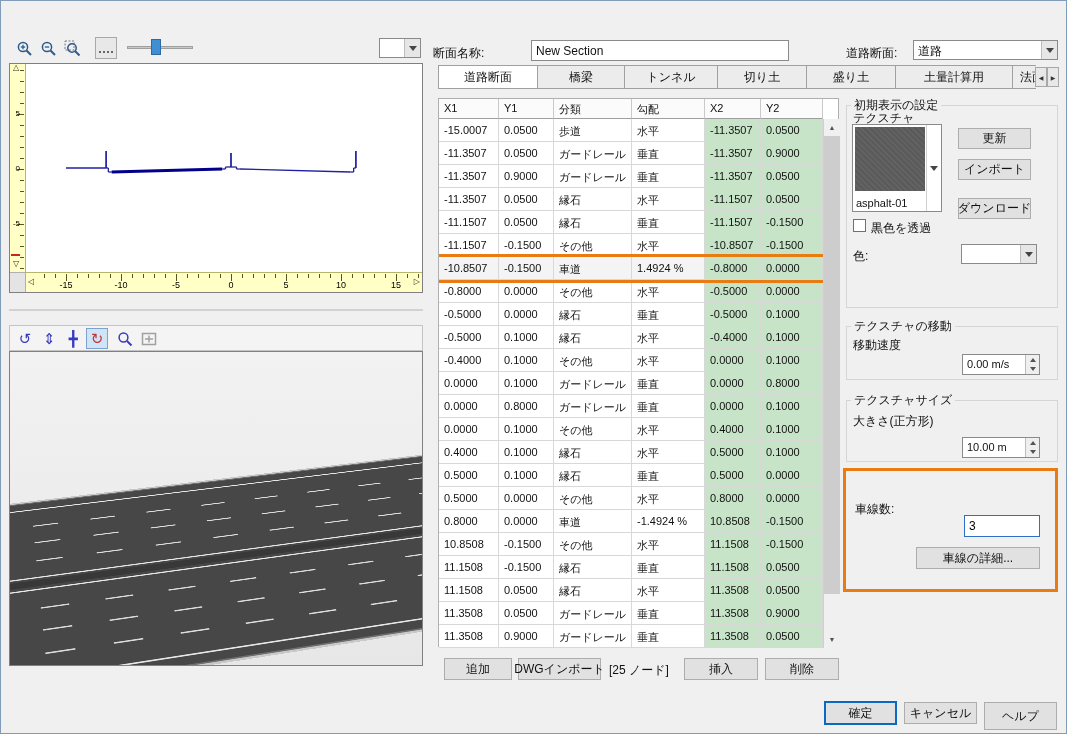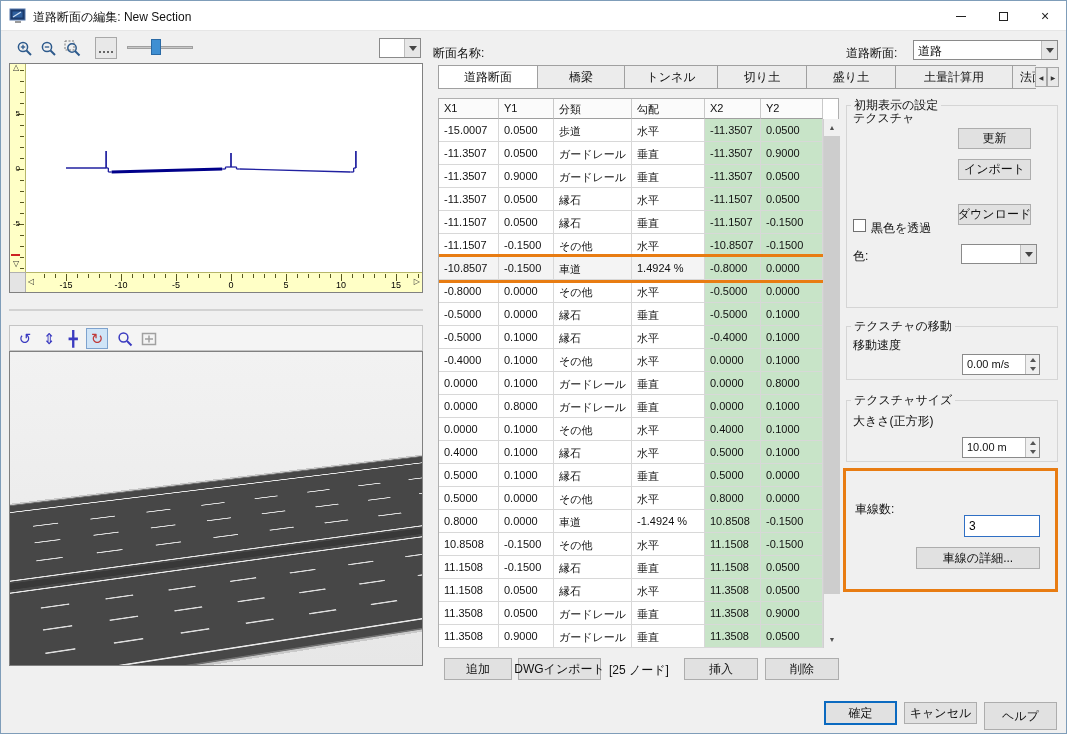--- a/index.html
+++ b/index.html
@@ -103,40 +103,20 @@
   .orange-box { position:absolute; border:3px solid #e87c12; }
   .laneinput { position:absolute; height:22px; background:#fff; border:1px solid #2f6fc4; font-size:12px; padding:0 4px; font-family:inherit; }
 
   .mag-svg { display:block; }
 </style>
 </head>
 <body>
 
 <div class="window">
 
-  <div class="titlebar">
-    <span class="app-icon">
-      <svg width="18" height="16" class="mag-svg">
-          <rect x="1" y="1" width="15" height="11" fill="#1b3a6b" stroke="#5577aa"></rect>
-          <rect x="3.5" y="3.5" width="10" height="6" fill="#2e5f9e"></rect>
-          <line x1="4" y1="9" x2="12" y2="4" stroke="#cfe0f5" stroke-width="1.2"></line>
-          <rect x="6" y="13" width="6" height="2" fill="#9a9a9a"></rect>
-        </svg>
-    </span>
-    <span class="title">道路断面の編集: New Section</span>
-    <div class="win-controls">
-      <div class="win-btn">
-          <span class="minline"></span>
-        </div>
-      <div class="win-btn">
-          <span class="maxbox"></span>
-        </div>
-      <div class="win-btn">×</div>
-    </div>
-  </div>
 
   <div class="toolbar2d">
     <div class="tbtn" style="left:4px">
       <svg width="17" height="17" class="mag-svg">
           <circle cx="7" cy="7" r="4.6" fill="none" stroke="#2d5a8c" stroke-width="1.5"></circle>
           <line x1="10.5" y1="10.5" x2="15" y2="15" stroke="#2d5a8c" stroke-width="2"></line>
           <line x1="4.8" y1="7" x2="9.2" y2="7" stroke="#2d5a8c" stroke-width="1.3"></line>
           <line x1="7" y1="4.8" x2="7" y2="9.2" stroke="#2d5a8c" stroke-width="1.3"></line>
         </svg>
     </div>
@@ -308,20 +288,21 @@
       <i class="ln dash" style="top:63%"></i>
       <i class="ln dash" style="top:74%"></i>
       <i class="ln dash" style="top:85%"></i>
       <i class="ln" style="top:95.5%"></i>
       <i class="rail" style="bottom:-5px; top:auto"></i>
     </div>
   </div>
 
 
   <span class="lbl" style="left:432px; top:44px;">断面名称:</span>
+  <input class="txtinput" style="left: 530px; top: 39px; width: 258px;" value="New Section">
   <span class="lbl" style="left:845px; top:44px;">道路断面:</span>
   <div class="combo" style="left:912px; top:39px; width:145px;">
     <span class="combo-text">道路</span>
     <span class="combo-arrow-btn">
         <i class="arr-down"></i>
       </span>
   </div>
 
   <div class="tab-strip">
       <div class="tab active" style="width: 100px;">道路断面</div>
@@ -540,23 +521,30 @@
   <button class="btn" style="left:443px; top:657px; width:68px;">追加</button>
   <button class="btn" style="left:517px; top:657px; width:83px;">DWGインポート</button>
   <span class="lbl" style="left:608px; top:661px;">[25 ノード]</span>
   <button class="btn" style="left:683px; top:657px; width:74px;">挿入</button>
   <button class="btn" style="left:764px; top:657px; width:74px;">削除</button>
 
   <fieldset style="left:845px; top:96px; width:212px; height:211px;">
     <legend>初期表示の設定</legend>
   </fieldset>
   <span class="lbl" style="left:852px; top:109px;">テクスチャ</span>
+  <div class="texture-box" style="left:851px; top:123px; width:90px; height:88px;">
+    <div class="texture-img"></div>
+    <span class="texture-name">asphalt-01</span>
+    <span class="texture-arrow">
+        <i class="arr-down"></i>
+      </span>
+  </div>
   <button class="btn" style="left:957px; top:127px; width:73px; height:21px;">更新</button>
   <button class="btn" style="left:957px; top:158px; width:73px; height:21px;">インポート</button>
-  <button class="btn" style="left:957px; top:203px; width:73px; height:21px;">ダウンロード</button>
+  <button class="btn" style="left:957px; top:197px; width:73px; height:21px;">ダウンロード</button>
   <span class="checkbox" style="left:852px; top:218px;"></span>
   <span class="lbl" style="left:870px; top:219px;">黒色を透過</span>
   <span class="lbl" style="left:852px; top:247px;">色:</span>
   <div class="combo" style="left:960px; top:243px; width:76px;">
     <span class="combo-text"></span>
     <span class="combo-arrow-btn">
         <i class="arr-down"></i>
       </span>
   </div>
 

